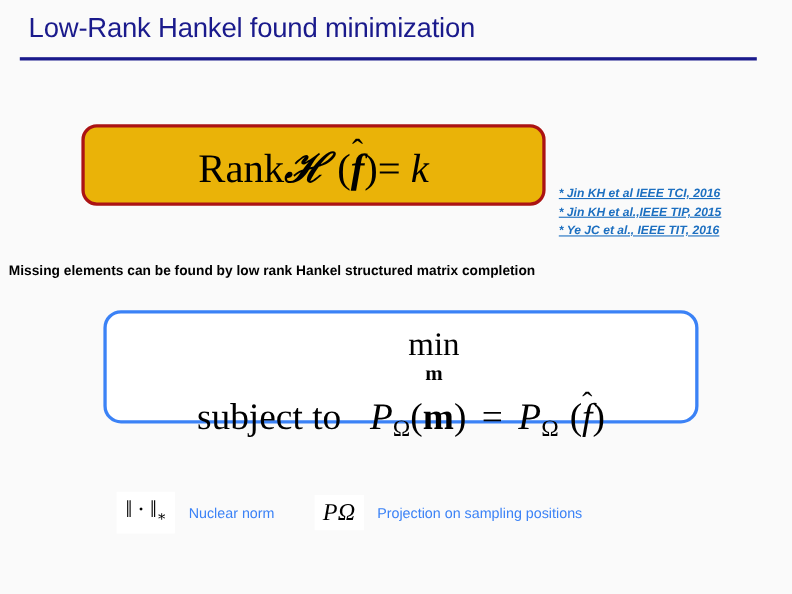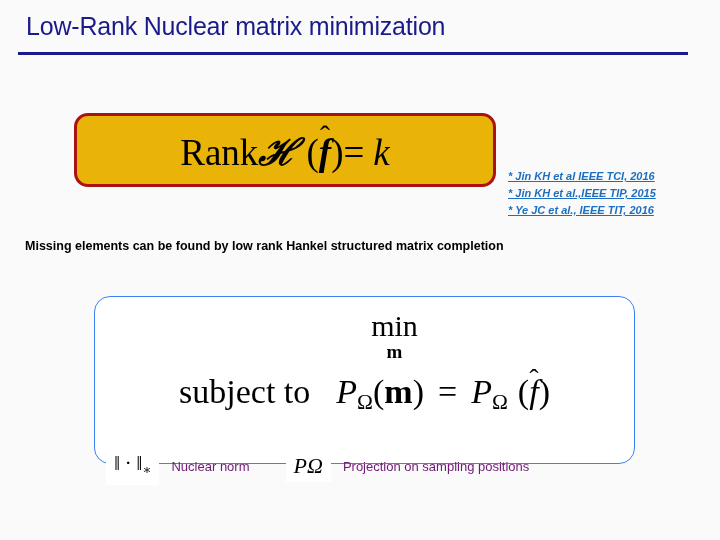--- a/index.html
+++ b/index.html
@@ -95,40 +95,39 @@
   #citations .cite {
     display: block;
     text-decoration: underline;
     white-space: nowrap;
     cursor: pointer;
   }
 
   
   #caption {
     position: absolute;
-    left: 25px;
+    left: 8px;
     top: 239px;
     font-size: 12.5px;
     font-weight: 700;
     color: #000;
     white-space: nowrap;
   }
 
   
   #opt-box {
     position: absolute;
     left: 94px;
     top: 282px;
     width: 541px;
-    height: 168px;
+    height: 103px;
     background: #ffffff;
-    border: 1px solid #3b82f6;
+    border: 3px solid #3b82f6;
     border-radius: 16px;
     box-sizing: border-box;
-    margin-top: 14px;
   }
   #opt-line1 {
     position: absolute;
     left: 0;
     top: 14px;
     width: 100%;
     text-align: center;
     padding-left: 60px;
     box-sizing: border-box;
   }
@@ -175,30 +174,30 @@
     font-family: "Liberation Serif", "DejaVu Serif", serif;
     font-size: 22px;
     color: #000;
     padding: 3px 8px;
     line-height: 26px;
     white-space: nowrap;
   }
   .legend-glyph .star { font-size: 0.60em; vertical-align: -0.28em; }
   .legend-text {
     font-size: 13px;
-    color: #701a75;
+    color: #3b82f6;
     white-space: nowrap;
     margin-left: 12px;
   }
   #legend-spacer { width: 36px; }
 </style>
 </head>
 <body>
 
-<div id="slide-title">Low-Rank Nuclear matrix minimization</div>
+<div id="slide-title">Low-Rank Hankel found minimization</div>
 <div id="title-rule"></div>
 
 <div id="rank-box">
   <div id="rank-eq" class="mathline">
     <span>Rank</span><span class="cal">ℋ</span><span style="display:inline-block;width:9px"></span><span>(</span><span class="hatwrap"><span class="hatmark">̂</span><span class="ital" style="font-weight:700">f</span></span><span>)</span><span>=</span><span style="display:inline-block;width:9px"></span><span class="ital">k</span>
   </div>
 </div>
 
 <div id="citations">
   <span class="cite">* Jin KH et al IEEE TCI, 2016</span>

